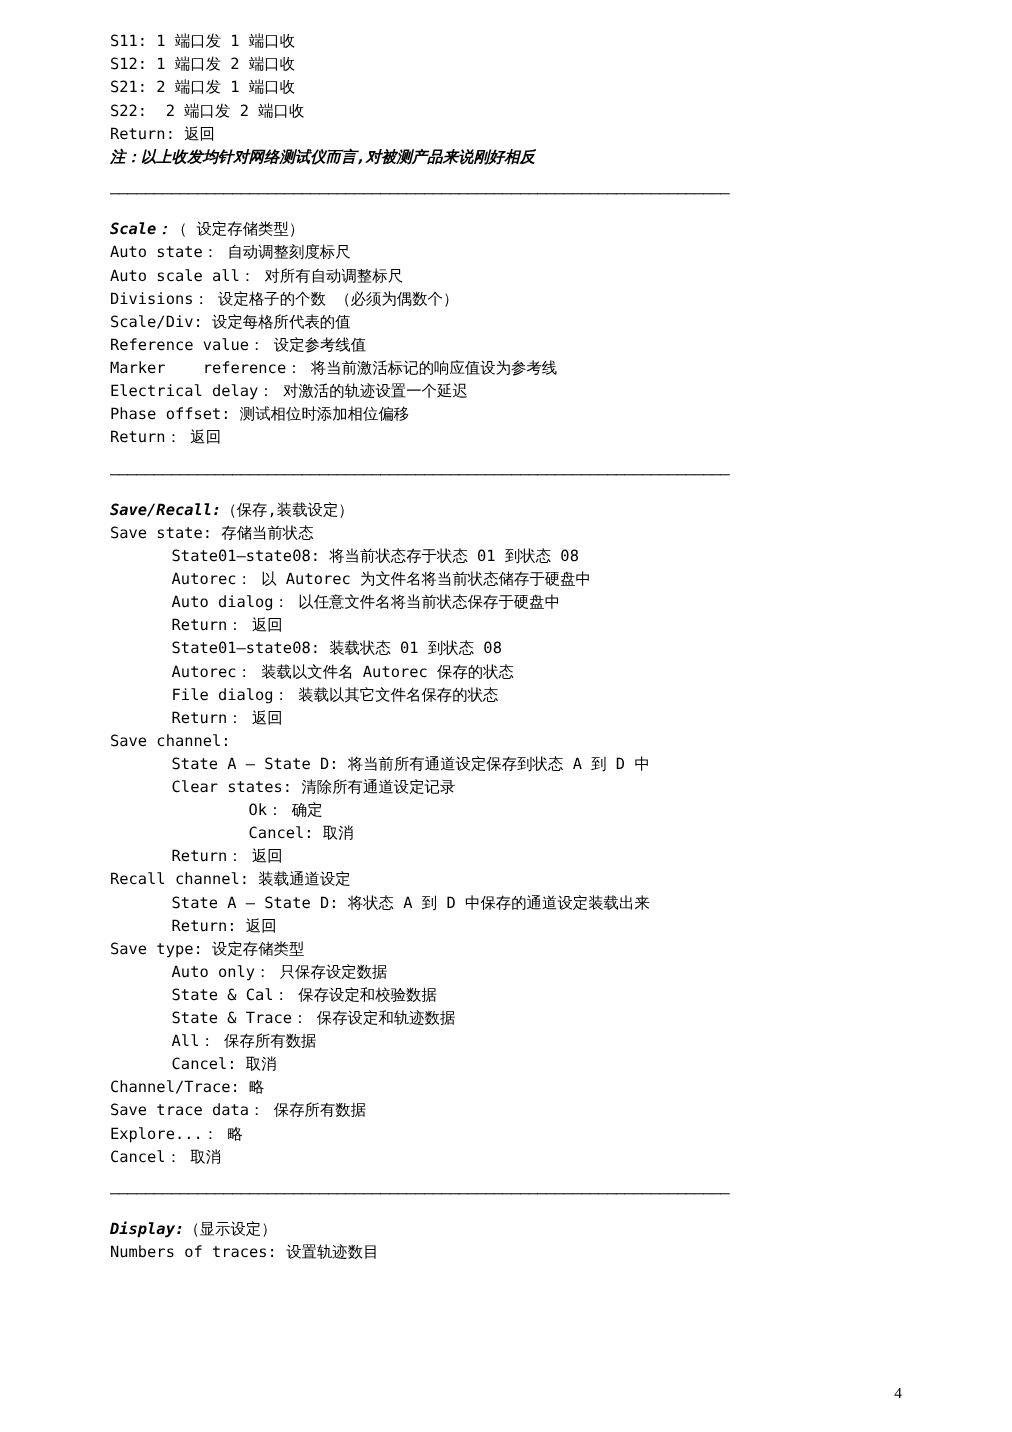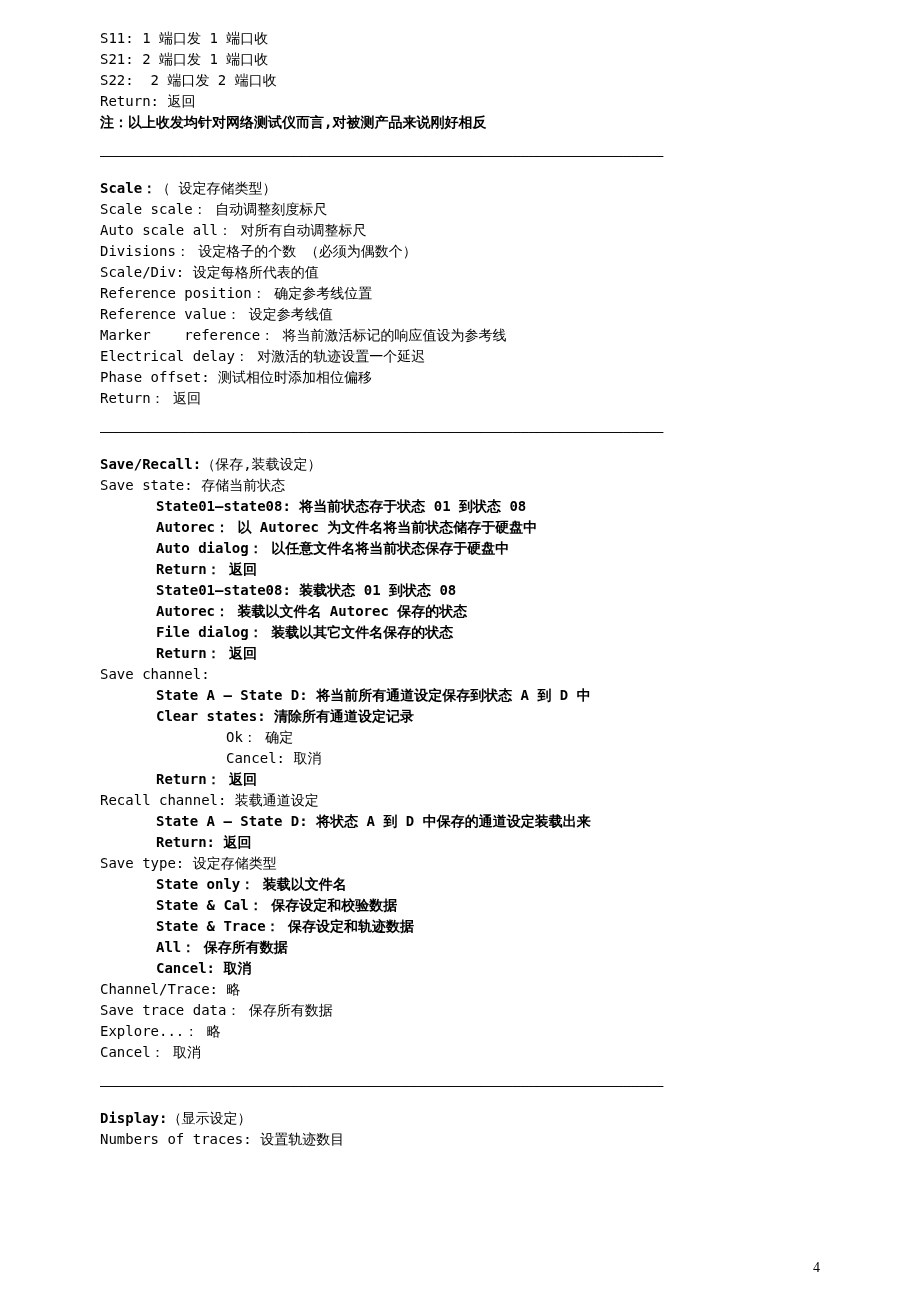--- a/index.html
+++ b/index.html
@@ -17,62 +17,63 @@
     box-sizing: border-box;
     padding: 28px 76px 20px 100px;
     position: relative;
   }
   .line {
     white-space: pre;
     font-family: "SimSun", "宋体", monospace;
   }
   .bold {
     font-weight: bold;
+    font-style: italic;
   }
   .hr-line {
     font-family: monospace;
     letter-spacing: -0.5px;
     overflow: hidden;
     white-space: pre;
     margin: 4px 0;
   }
-  .indent1 { padding-left: 56px; font-weight: bold; }
+  .indent1 { padding-left: 56px; }
   .indent2 { padding-left: 126px; }
   .page-num {
     position: absolute;
     bottom: 24px;
     right: 100px;
     font-family: serif;
     font-size: 14px;
   }
   .gap {
     height: 8px;
   }
 </style>
 </head>
 <body>
 
 <div class="page">
 
   <div class="line">S11: 1 端口发 1 端口收</div>
+  <div class="line">S12: 1 端口发 2 端口收</div>
   <div class="line">S21: 2 端口发 1 端口收</div>
   <div class="line">S22:  2 端口发 2 端口收</div>
   <div class="line">Return: 返回</div>
   <div class="line bold">注：以上收发均针对网络测试仪而言,对被测产品来说刚好相反</div>
 
   <div class="gap"></div>
   <div class="hr-line">———————————————————————————————————————————————————————————————————————</div>
   <div class="gap"></div>
 
   <div class="line"><span class="bold">Scale：</span><span>（ 设定存储类型）</span></div>
-  <div class="line">Scale scale： 自动调整刻度标尺</div>
+  <div class="line">Auto state： 自动调整刻度标尺</div>
   <div class="line">Auto scale all： 对所有自动调整标尺</div>
   <div class="line">Divisions： 设定格子的个数 （必须为偶数个）</div>
   <div class="line">Scale/Div: 设定每格所代表的值</div>
-  <div class="line">Reference position： 确定参考线位置</div>
   <div class="line">Reference value： 设定参考线值</div>
   <div class="line">Marker    reference： 将当前激活标记的响应值设为参考线</div>
   <div class="line">Electrical delay： 对激活的轨迹设置一个延迟</div>
   <div class="line">Phase offset: 测试相位时添加相位偏移</div>
   <div class="line">Return： 返回</div>
 
   <div class="gap"></div>
   <div class="hr-line">———————————————————————————————————————————————————————————————————————</div>
   <div class="gap"></div>
 
@@ -89,21 +90,21 @@
   <div class="line">Save channel:</div>
   <div class="line indent1">State A – State D: 将当前所有通道设定保存到状态 A 到 D 中</div>
   <div class="line indent1">Clear states: 清除所有通道设定记录</div>
   <div class="line indent2">Ok： 确定</div>
   <div class="line indent2">Cancel: 取消</div>
   <div class="line indent1">Return： 返回</div>
   <div class="line">Recall channel: 装载通道设定</div>
   <div class="line indent1">State A – State D: 将状态 A 到 D 中保存的通道设定装载出来</div>
   <div class="line indent1">Return: 返回</div>
   <div class="line">Save type: 设定存储类型</div>
-  <div class="line indent1">State only： 装载以文件名</div>
+  <div class="line indent1">Auto only： 只保存设定数据</div>
   <div class="line indent1">State &amp; Cal： 保存设定和校验数据</div>
   <div class="line indent1">State &amp; Trace： 保存设定和轨迹数据</div>
   <div class="line indent1">All： 保存所有数据</div>
   <div class="line indent1">Cancel: 取消</div>
   <div class="line">Channel/Trace: 略</div>
   <div class="line">Save trace data： 保存所有数据</div>
   <div class="line">Explore...： 略</div>
   <div class="line">Cancel： 取消</div>
 
   <div class="gap"></div>

